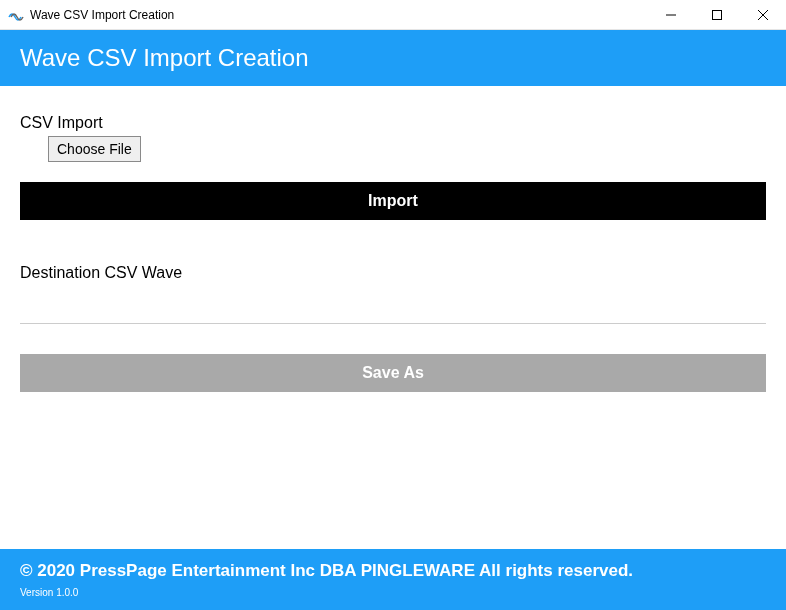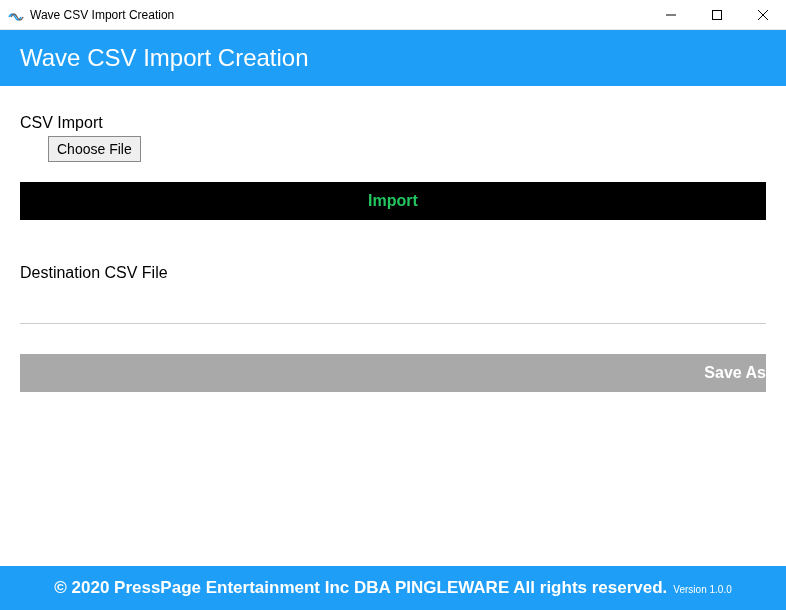--- a/index.html
+++ b/index.html
@@ -88,21 +88,21 @@
       font-family: inherit;
       cursor: pointer;
     }
     .file-name {
       font-size: 15px;
       color: #000;
     }
     .import-btn {
       width: 100%;
       background: #000;
-      color: #22c55e;
+      color: #ffffff;
       border: none;
       padding: 10px 0;
       font-size: 16px;
       font-weight: 600;
       font-family: inherit;
       cursor: pointer;
       margin-bottom: 44px;
     }
     .dest-input {
       width: 100%;
@@ -118,34 +118,34 @@
     .save-btn {
       width: 100%;
       background: #a9a9a9;
       color: #fff;
       border: none;
       padding: 10px 0;
       font-size: 16px;
       font-weight: 600;
       font-family: inherit;
       cursor: pointer;
-      text-align: right;
     }
     .footer {
       position: absolute;
       bottom: 0;
       left: 0;
       right: 0;
       background: #1e9ef7;
       color: #fff;
       padding: 12px 20px 12px 20px;
       display: flex;
       align-items: baseline;
       justify-content: center;
       gap: 6px;
+      flex-direction: column;
     }
     .footer-text {
       font-size: 17px;
       font-weight: 600;
     }
     .footer-version {
       font-size: 10px;
       text-align: right;
     }
   </style>
@@ -186,21 +186,21 @@
   <span>Wave CSV Import Creation</span>
 </div>
 
 <div class="content">
   <div class="section-label">CSV Import</div>
   <div class="file-row">
     <button class="choose-file-btn">Choose File</button>
   </div>
   <button class="import-btn">Import</button>
 
-  <div class="section-label">Destination CSV File</div>
+  <div class="section-label">Destination CSV Wave</div>
   <input type="text" class="dest-input" value="" style="">
   <button class="save-btn">Save As</button>
 </div>
 
 <div class="footer">
   <span class="footer-text">© 2020 PressPage Entertainment Inc DBA PINGLEWARE  All rights reserved.</span>
   <span class="footer-version">Version 1.0.0</span>
 </div>
 
 </body></html>

